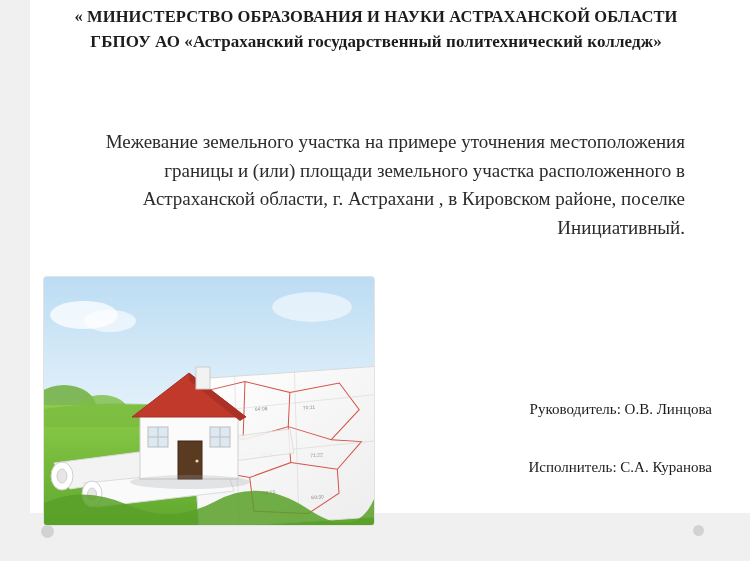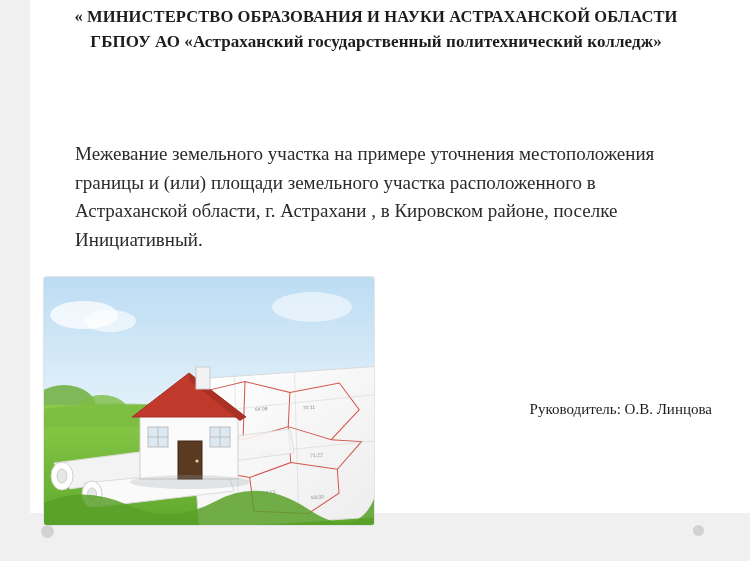--- a/index.html
+++ b/index.html
@@ -64,25 +64,24 @@
     display: block;
     margin-top: 4px;
     font-size: 17px;
     font-weight: 700;
   }
   .title {
     position: absolute;
     left: 75px;
     top: 128px;
     width: 610px;
-    text-align: left;
+    text-align: right;
     color: #2b2b2b;
     font-size: 19px;
     line-height: 1.5;
-    margin-top: 12px;
   }
   .credits {
     position: absolute;
     right: 38px;
     top: 400px;
     width: 400px;
     text-align: right;
     color: #1c1c1c;
     font-size: 15px;
     line-height: 1.2;
@@ -231,17 +230,18 @@
           <ellipse cx="146" cy="205" rx="60" ry="7" fill="#9aa0a6" opacity="0.25"></ellipse>
         </g>
 
         <path d="M0 226 Q 40 208 84 228 T 172 224 T 264 232 T 330 222 L330 248 L0 248 Z" fill="#58a028" opacity="0.85"></path>
       </g>
     </svg>
   </div>
 
   <div class="credits">
     <div class="c1">Руководитель: О.В. Линцова</div>
+    <div class="c2">Исполнитель: С.А. Куранова</div>
   </div>
 
   <div class="dot dot-left"></div>
   <div class="dot dot-right"></div>
 </div>
 
 </body></html>

